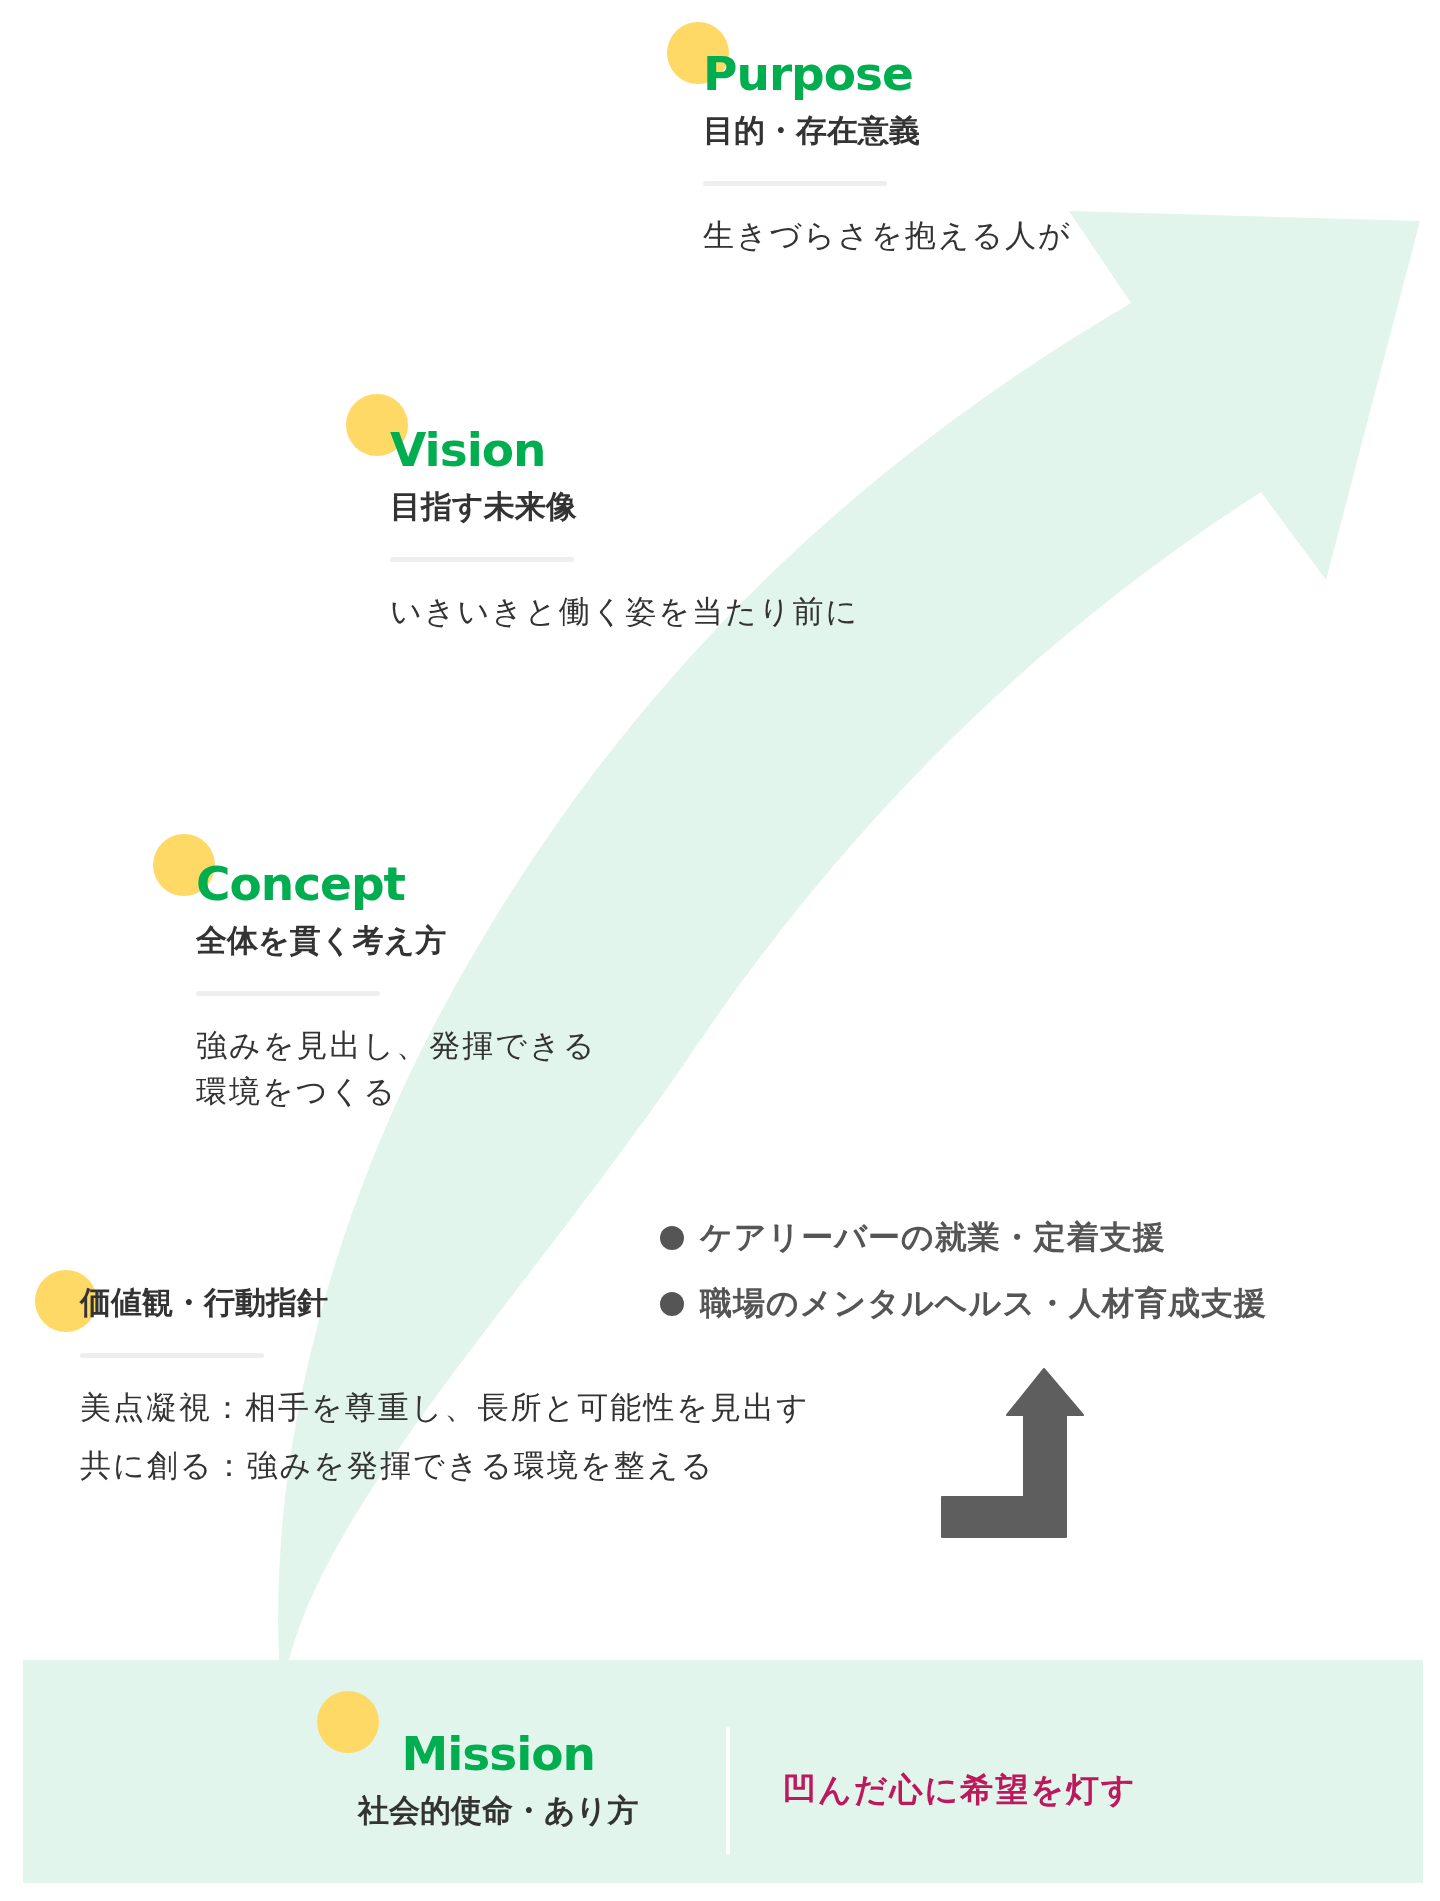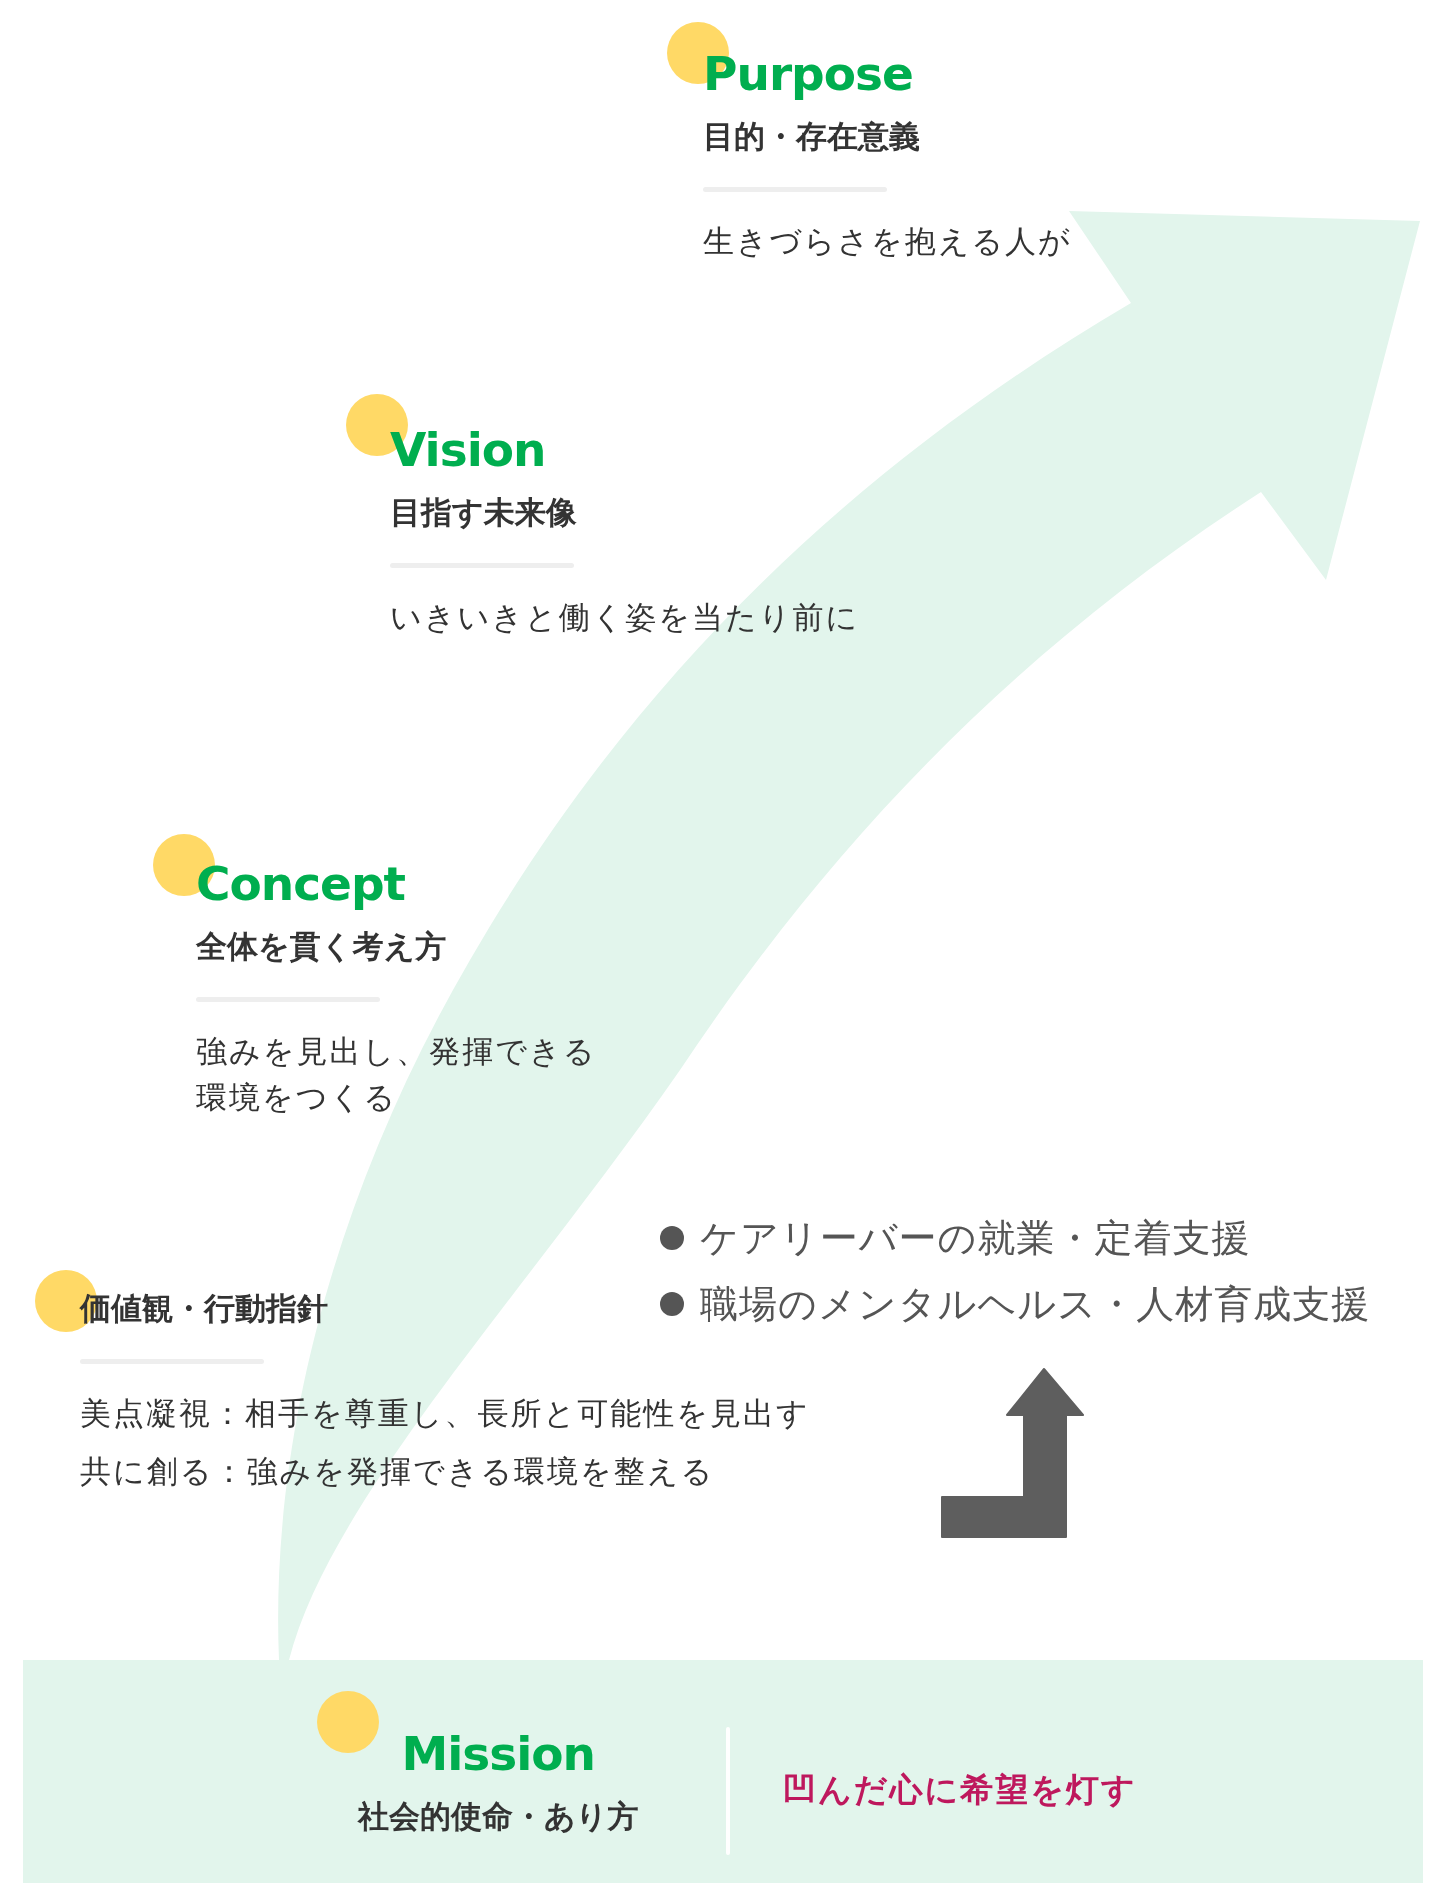--- a/index.html
+++ b/index.html
@@ -6,27 +6,27 @@
   body { width:1440px; height:1901px; position:relative; overflow:hidden;
          font-family:"DejaVu Sans","Liberation Sans",sans-serif; color:#333333; }
   .bg-arrow { position:absolute; left:0; top:0; width:1440px; height:1901px; z-index:0; }
   .mission-box { position:absolute; left:23px; top:1660px; width:1400px; height:223px;
                  background:#e2f5ec; z-index:1; }
   .section { position:absolute; z-index:2; }
   .dot { position:absolute; width:62px; height:62px; border-radius:50%; background:#ffd966; z-index:0; }
   .title { position:relative; z-index:1; margin:0; font-family:"DejaVu Sans","Liberation Sans",sans-serif;
            font-weight:bold; color:#00ae4f; font-size:47px; line-height:72px; letter-spacing:-1px; white-space:nowrap; }
   .subtitle { position:relative; z-index:1; font-weight:bold; font-size:31px; line-height:36px;
-              color:#333333; white-space:nowrap; margin-top:8px; }
+              color:#333333; white-space:nowrap; margin-top:2px; }
   .rule { width:184px; height:5px; border-radius:3px; background:#eeeeee; margin-top:33px; }
   .body-text { font-size:31px; line-height:46px; color:#333333; margin-top:26px; white-space:nowrap; letter-spacing:2px; }
   .body-text div { white-space:nowrap; }
   .value-body { line-height:58px; margin-top:20px; }
   .bullets { position:absolute; left:660px; top:1205px; z-index:2; }
-  .bullet-item { display:flex; align-items:center; height:66px; font-weight:normal; font-size:38px;
+  .bullet-item { display:flex; align-items:center; height:66px; font-weight:bold; font-size:32px;
                  color:#555555; white-space:nowrap; letter-spacing:1px; }
   .bullet-dot { width:24px; height:24px; border-radius:50%; background:#555555; margin-right:16px; flex:none; }
   .turn-arrow { position:absolute; left:930px; top:1360px; z-index:2; }
   .mission-title-wrap { position:absolute; left:287px; top:1690px; z-index:3; }
   .mission-divider { position:absolute; left:726px; top:1727px; width:4px; height:128px;
                      background:#ffffff; border-radius:2px; z-index:3; }
   .mission-statement { position:absolute; left:783px; top:1770px; z-index:3; font-weight:bold;
                        font-size:33px; line-height:40px; color:#be185d; white-space:nowrap; letter-spacing:2px; }
 </style>
 </head>

